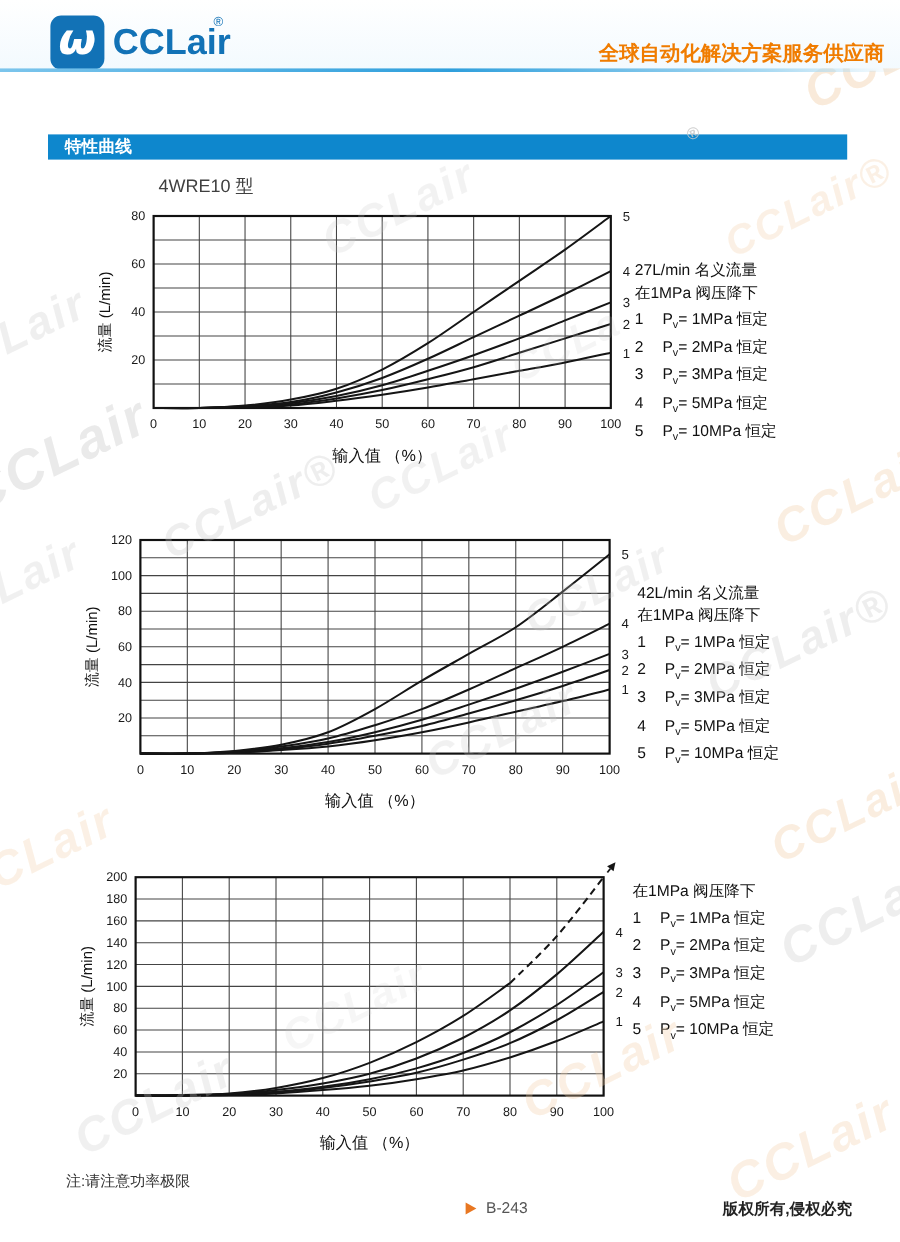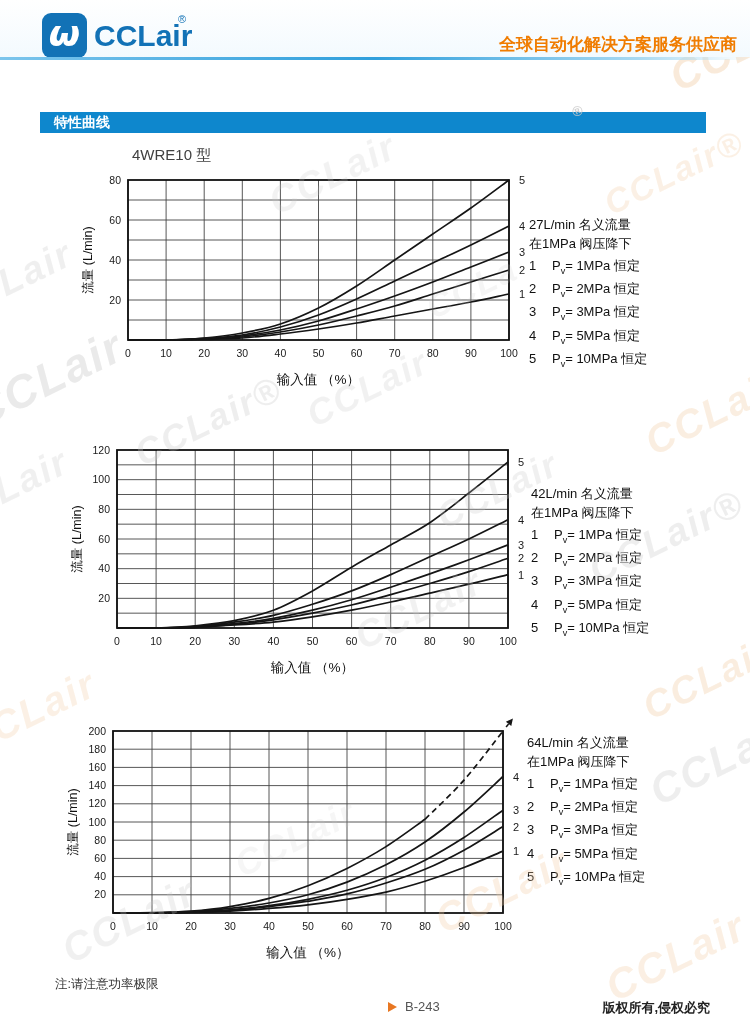--- a/index.html
+++ b/index.html
@@ -276,21 +276,20 @@
         <text x="66" y="134.5" text-anchor="end" font-size="10.5" fill="#1a1a1a">100</text>
         <text x="66" y="116.3" text-anchor="end" font-size="10.5" fill="#1a1a1a">120</text>
         <text x="66" y="98.1" text-anchor="end" font-size="10.5" fill="#1a1a1a">140</text>
         <text x="66" y="79.9" text-anchor="end" font-size="10.5" fill="#1a1a1a">160</text>
         <text x="66" y="61.69999999999999" text-anchor="end" font-size="10.5" fill="#1a1a1a">180</text>
         <text x="66" y="43.5" text-anchor="end" font-size="10.5" fill="#1a1a1a">200</text>
         <text x="268" y="266" text-anchor="middle" font-size="13.5" fill="#111">输入值 （%）</text>
         <text x="37" y="131" text-anchor="middle" font-size="12.5" fill="#111" transform="rotate(-90 37 131)">流量 (L/min)</text>
       </svg>
       <div class="legend" style="left: 527px; top: 733px;">
-        <div class="lt">64L/min 名义流量</div>
         <div class="lt">在1MPa 阀压降下</div>
         <div class="lrows">
           <div class="lrow">
             <span class="ln">1</span>
             <span>P<sub>v</sub>= 1MPa 恒定</span>
           </div>
           <div class="lrow">
             <span class="ln">2</span>
             <span>P<sub>v</sub>= 2MPa 恒定</span>
           </div>

